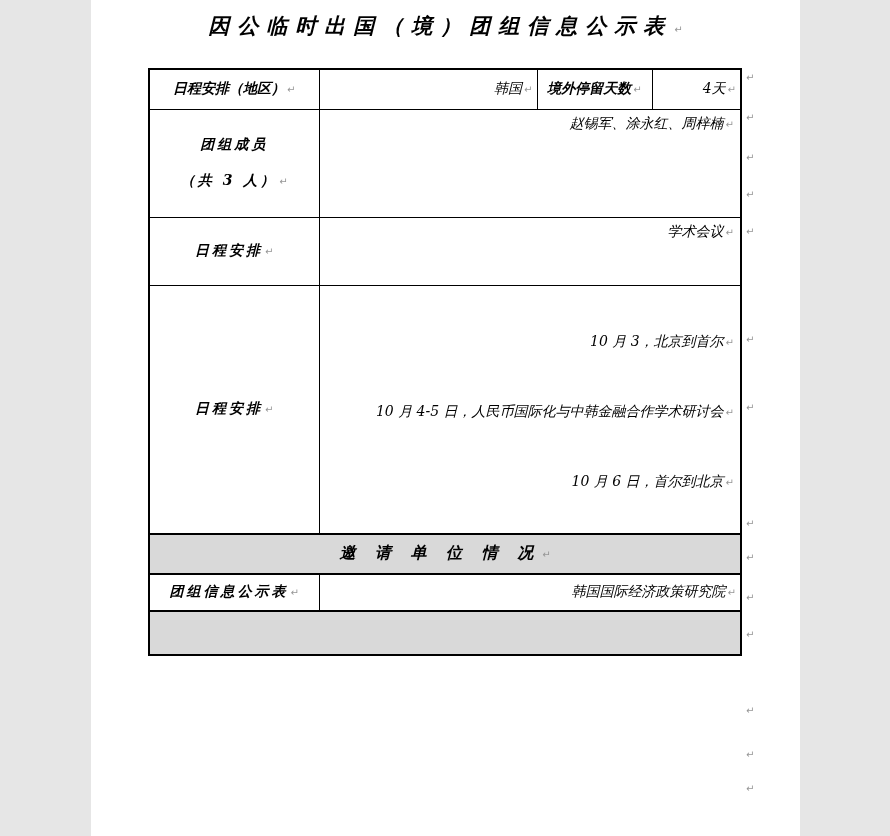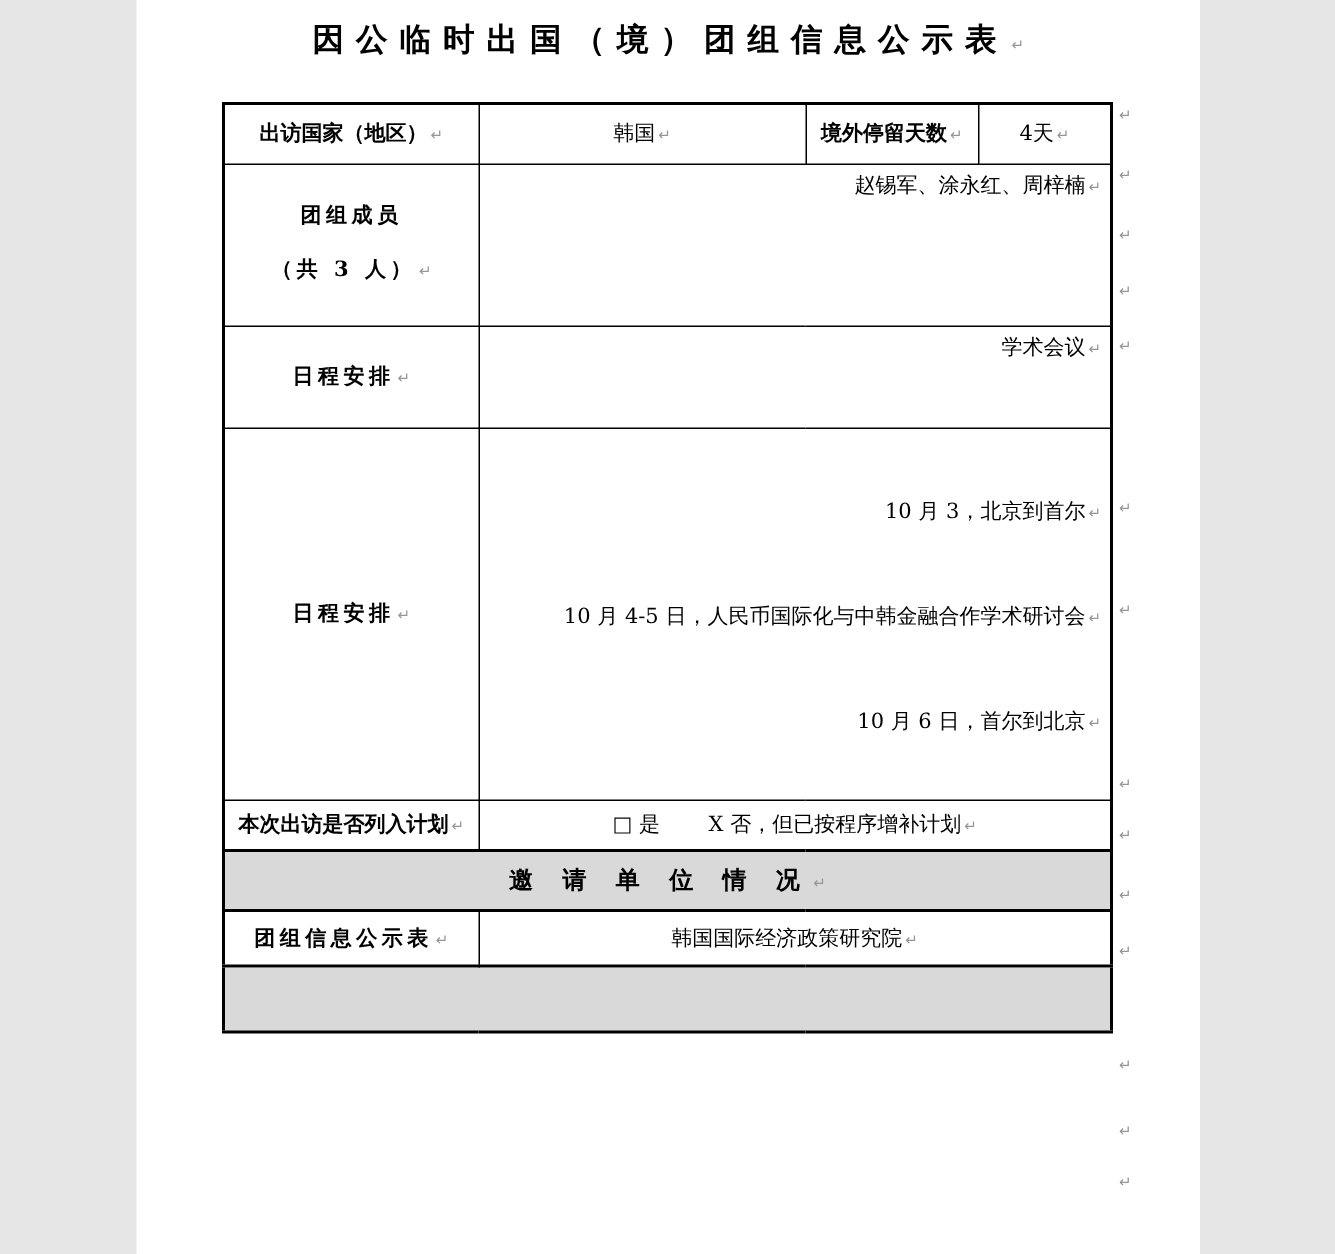--- a/index.html
+++ b/index.html
@@ -1,20 +1,20 @@
 <!DOCTYPE html>
 <html><head>
 <meta charset="utf-8">
 <style>
   html,body{margin:0;padding:0;}
   body{
     width:890px;height:836px;background:#e6e6e6;overflow:hidden;
     font-family:"Liberation Sans",sans-serif;
   }
-  .stage{position:relative;width:730px;height:836px;background:#e6e6e6;}
+  .stage{position:relative;width:730px;height:836px;background:#e6e6e6;font-style:italic;}
   .page{
     position:absolute;left:91px;top:0;width:709px;height:836px;background:#ffffff;
   }
   .doc-title{
     padding-top:12px;height:42px;text-align:center;
     font-family:"DejaVu Serif","Liberation Serif",serif;
     font-weight:bold;font-size:21px;letter-spacing:8px;color:#000;
     white-space:nowrap;
   }
   .mark{
@@ -36,21 +36,21 @@
     font-size:16px;letter-spacing:7px;
     font-family:"DejaVu Sans","Liberation Sans",sans-serif;
     border-top:2px solid #000;border-bottom:2px solid #000;
   }
   td.lbl{
     text-align:center;font-weight:bold;letter-spacing:3px;
     font-family:"DejaVu Sans","Liberation Sans",sans-serif;
     padding:0 2px;
   }
   td.lbl.tight{letter-spacing:0;}
-  td.val{text-align:center;padding:0 4px;white-space:pre;}
+  td.val{text-align:right;padding:0 4px;white-space:pre;}
   td.val-left{text-align:right;vertical-align:top;padding:5px 6px 0 8px;white-space:pre;}
   td.val-left-mid{text-align:left;vertical-align:middle;padding:0 6px 0 8px;white-space:pre;}
   .sched-line{line-height:37px;white-space:pre;}
   .lbl-line{line-height:36px;}
   .row-marks span{
     position:absolute;left:655px;color:#969696;font-size:10px;
     font-family:"DejaVu Sans",sans-serif;
   }
 </style>
 </head>
@@ -65,21 +65,21 @@
       <colgroup>
         <col style="width:170px">
           <col style="width:218px">
           <col style="width:115px">
           <col style="width:89px">
       </colgroup>
 
       <tbody>
 
       <tr style="height:40px">
-        <td class="lbl tight"><span>出访国家（地区）</span><span class="mark">↵</span></td>
+        <td class="lbl tight"><span>日程安排（地区）</span><span class="mark">↵</span></td>
         <td class="val"><span>韩国</span><span class="mark">↵</span></td>
         <td class="lbl tight"><span>境外停留天数</span><span class="mark">↵</span></td>
         <td class="val"><span>4天</span><span class="mark">↵</span></td>
       </tr>
 
 
 
       <tr style="height:108px">
         <td class="lbl">
           <div class="lbl-line">团组成员</div>
@@ -95,24 +95,20 @@
 
       <tr style="height:116px">
         <td class="lbl"><span>日程安排</span><span class="mark">↵</span></td>
         <td class="val-left" colspan="3">
           <div class="sched-line"><span>10 月 3，北京到首尔</span><span class="mark">↵</span></div>
           <div class="sched-line"><span>10 月 4-5 日，人民币国际化与中韩金融合作学术研讨会</span><span class="mark">↵</span></div>
           <div class="sched-line"><span>10 月 6 日，首尔到北京</span><span class="mark">↵</span></div>
         </td>
       </tr>
 
-      <tr style="height:34px">
-        <td class="lbl tight"><span>本次出访是否列入计划</span><span class="mark">↵</span></td>
-        <td class="val" colspan="3"><span>□ 是　　 X 否，但已按程序增补计划</span><span class="mark">↵</span></td>
-      </tr>
 
       <tr class="section" style="height:40px">
         <td colspan="4"><span>邀 请 单 位 情 况</span><span class="mark">↵</span></td>
       </tr>
 
       <tr style="height:37px">
         <td class="lbl"><span>团组信息公示表</span><span class="mark">↵</span></td>
         <td class="val" colspan="3"><span>韩国国际经济政策研究院</span><span class="mark">↵</span></td>
       </tr>
 

